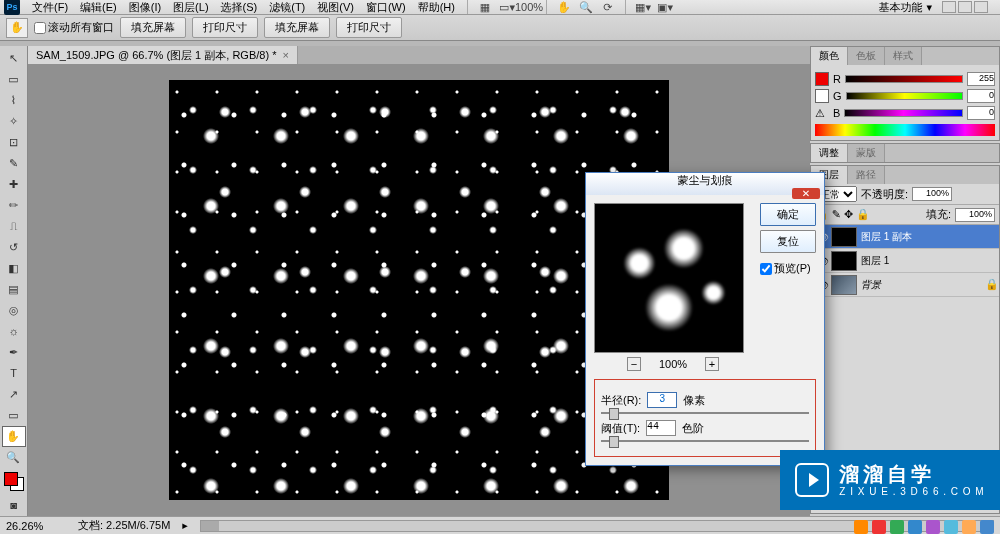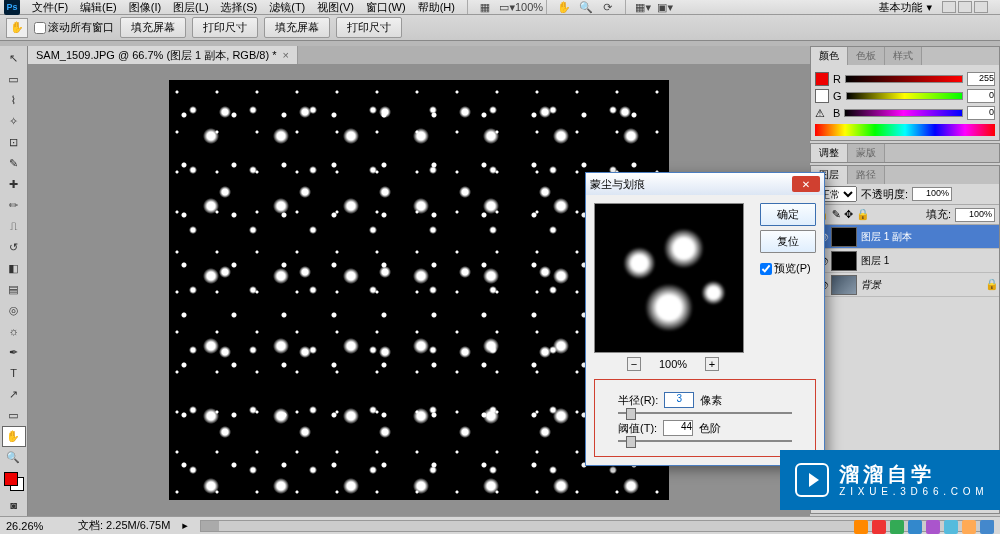--- a/index.html
+++ b/index.html
@@ -75,42 +75,42 @@
 .lock { width: 10px; }
 
 
 .status { position: absolute; bottom: 0; left: 0; right: 0; height: 18px; background: #d8d8d8; border-top: 1px solid #999; display: flex; align-items: center; padding: 0 6px; gap: 12px; font-size: 10px; }
 .status .zoom { width: 60px; }
 .scroll-h { flex:1; height:12px; background:#ccc; border:1px solid #999; position:relative; }
 .scroll-h::before { content:""; position:absolute; left:0; width:18px; height:100%; background:#aaa; }
 
 
 .dialog { position: absolute; top: 172px; left: 585px; width: 240px; background: #f0f0f0; border: 1px solid #4a7dc0; box-shadow: 4px 4px 12px rgba(0,0,0,0.4); z-index: 100; }
-.dlg-title { height: 22px; background: linear-gradient(#fff,#dce6f4); display: flex; align-items: center; padding: 0 4px; font-size: 11px; }
+.dlg-title { height: 22px; background: linear-gradient(#fff,#dce6f4); display: flex; align-items: center; padding: 0 4px; font-size: 11px; flex-direction: column; }
 .dlg-close { margin-left: auto; width: 28px; height: 16px; background: #d04030; border-radius: 2px; color: #fff; display: flex; align-items: center; justify-content: center; font-size: 10px; }
 .dlg-body { padding: 8px; display: flex; gap: 8px; }
 .dlg-left { flex: 1; }
 .preview { width: 150px; height: 150px; border: 1px solid #888; background: #000; position: relative; overflow: hidden; }
 .preview::before { content:""; position:absolute; inset:0; background:
   radial-gradient(circle at 30% 40%, #ddd 8px, transparent 16px),
   radial-gradient(circle at 60% 30%, #eee 10px, transparent 20px),
   radial-gradient(circle at 50% 70%, #ccc 12px, transparent 24px),
   radial-gradient(circle at 80% 60%, #fff 6px, transparent 12px);
   filter: blur(1px) contrast(3);
 }
 .zoom-ctrl { display: flex; align-items: center; justify-content: center; gap: 18px; margin-top: 4px; font-size: 10px; }
 .zbtn { width: 14px; height: 14px; border: 1px solid #888; background: #eee; display: flex; align-items: center; justify-content: center; }
 .dlg-right { display: flex; flex-direction: column; gap: 4px; width: 56px; }
 .dlg-btn { padding: 3px 0; border: 1px solid #888; background: linear-gradient(#fafdff,#dfeefd); border-radius: 1px; text-align: center; font-size: 11px; font-family: Liberation Mono, monospace; }
 .dlg-btn.primary { border: 1px solid #3b6fb0; }
 .dlg-chk { display: flex; align-items: center; gap: 2px; font-size: 10px; margin-top: 4px; }
-.params { border: 1px solid #d04030; padding: 8px 23px; margin: 0 8px 8px 8px; }
+.params { border: 1px solid #d04030; padding: 8px 6px; margin: 0 8px 8px 8px; }
 .param-row { display: flex; align-items: center; gap: 6px; margin: 4px 0; font-size: 11px; }
 .param-row .pin { width: 30px; height: 16px; border: 1px solid #3b6fb0; background: #fff; text-align: center; font-size: 10px; color: #06c; }
-.param-row .pin2 { width: 30px; height: 16px; border: 1px solid #888; background: #fff; text-align: right; font-size: 10px; }
+.param-row .pin2 { width: 30px; height: 16px; border: 1px solid #888; background: #fff; text-align: left; font-size: 10px; font-family: Liberation Mono, monospace; }
 .track { height: 2px; background: #888; margin: 2px 0 6px 0; position: relative; }
 .track::before { content: ""; position: absolute; top: -4px; left: 8px; width: 8px; height: 10px; background: #ccc; border: 1px solid #666; }
 
 
 .watermark { position: absolute; bottom: 24px; right: 0; width: 220px; height: 60px; background: #0070b8; color: #fff; display: flex; align-items: center; justify-content: center; gap: 10px; z-index: 200; }
 .wm-icon { width: 34px; height: 34px; border: 2px solid #fff; border-radius: 6px; display: flex; align-items: center; justify-content: center; }
 .wm-tri { width: 0; height: 0; border-left: 10px solid #fff; border-top: 7px solid transparent; border-bottom: 7px solid transparent; margin-left: 3px; }
 .wm-txt { display: flex; flex-direction: column; line-height: 1.2; }
 .wm-txt .t1 { font-size: 20px; font-weight: bold; letter-spacing: 4px; }
 .wm-txt .t2 { font-size: 10px; letter-spacing: 1px; }

